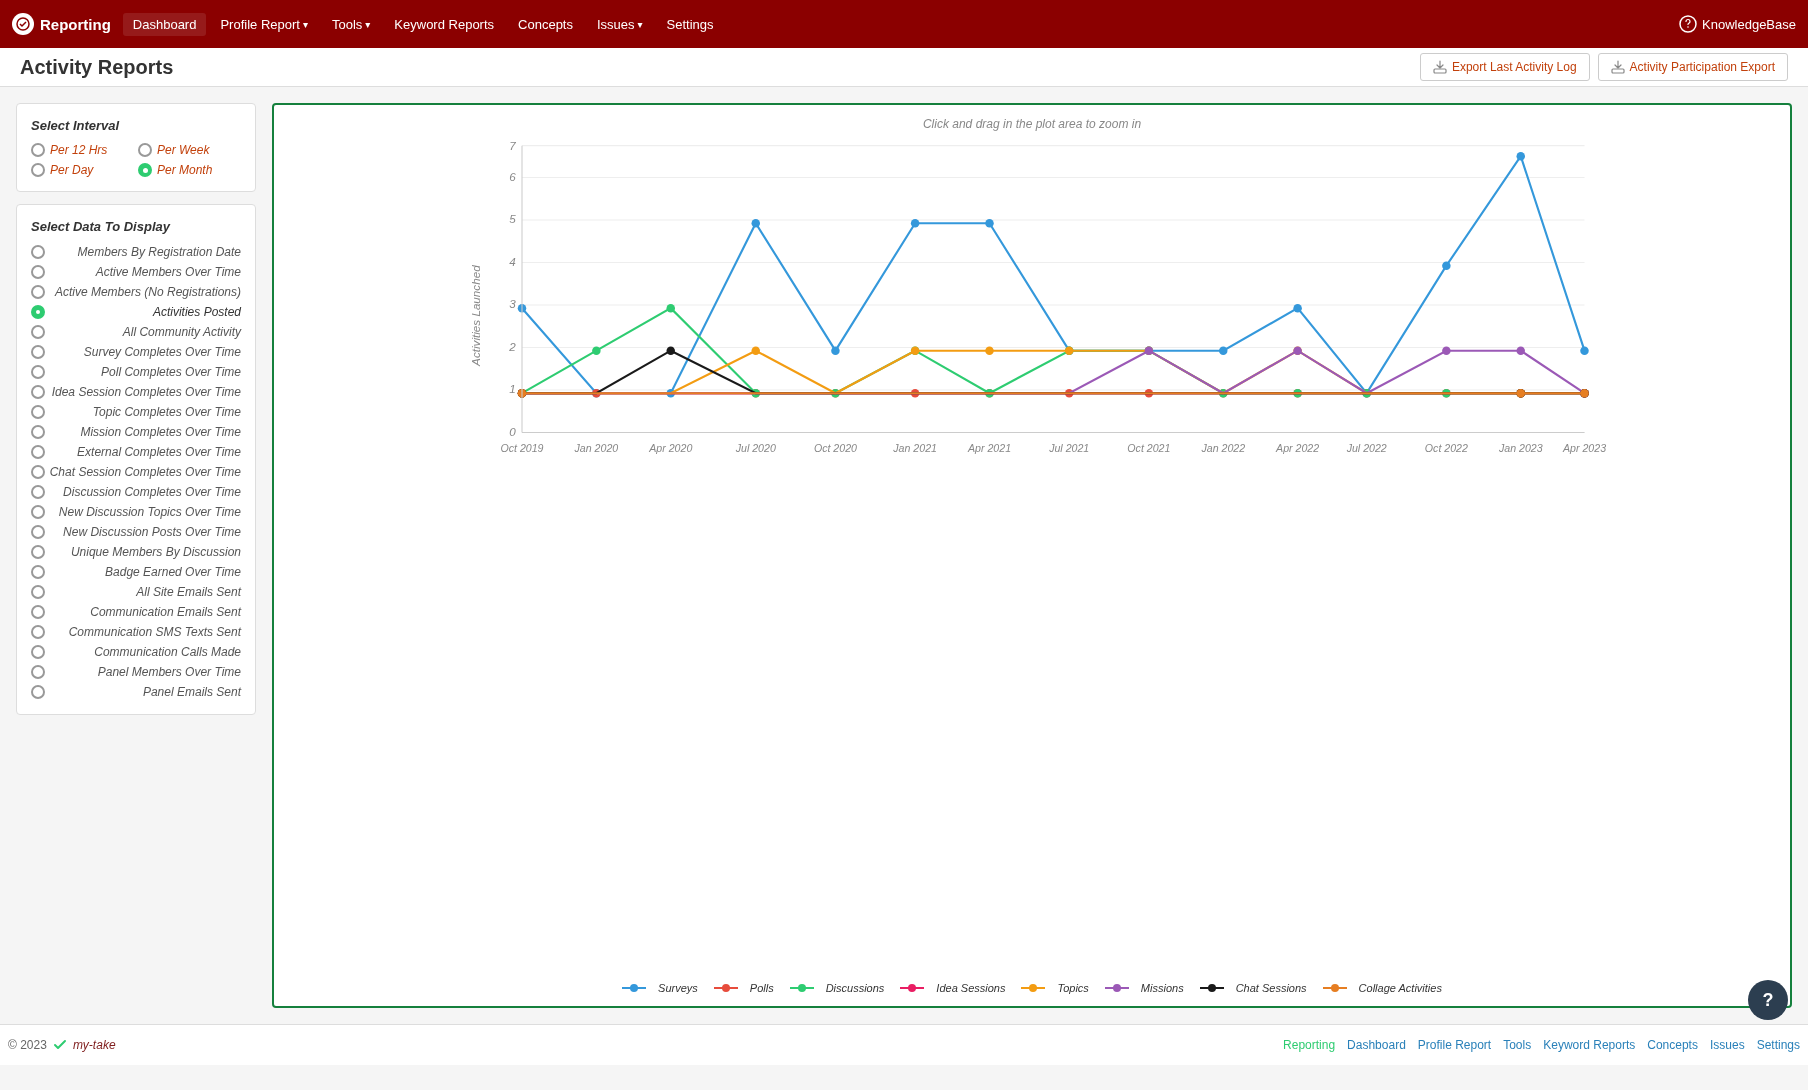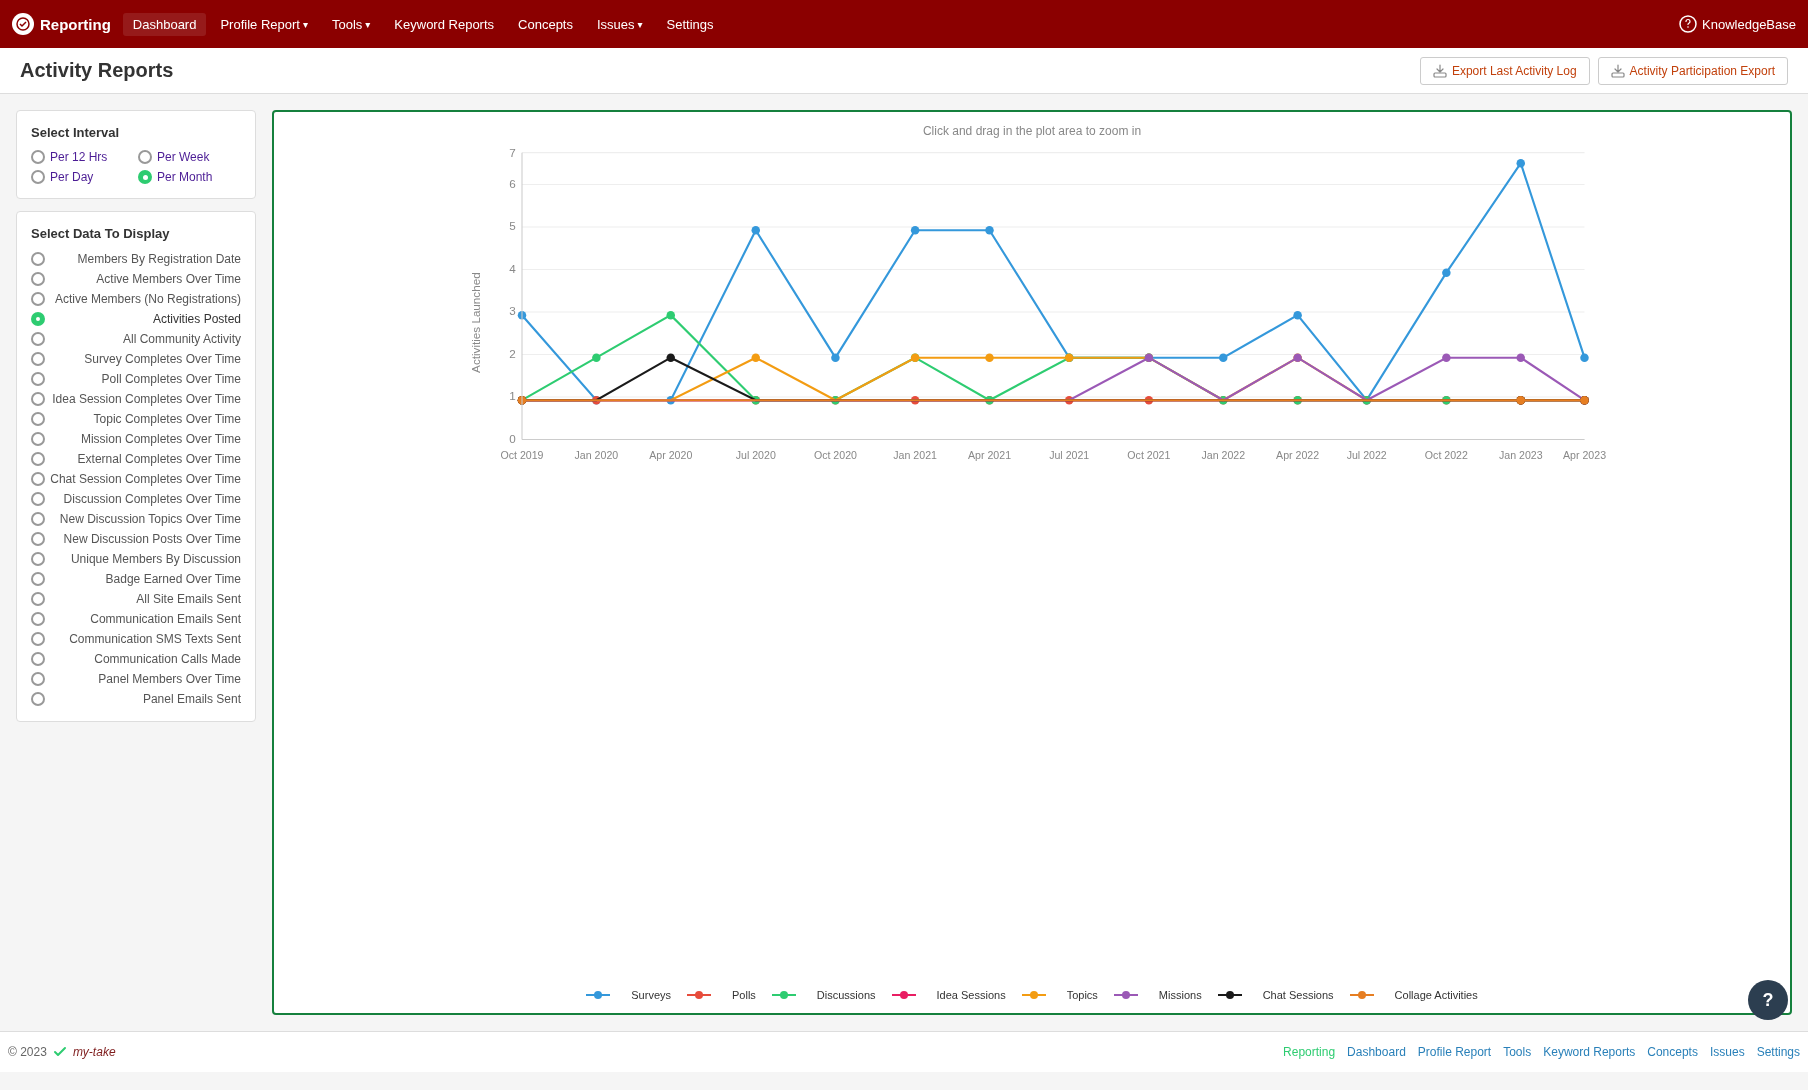--- a/index.html
+++ b/index.html
@@ -56,21 +56,21 @@
     }
 
     
     .toolbar {
       background: white;
       border-bottom: 1px solid #ddd;
       display: flex;
       align-items: center;
       justify-content: space-between;
       padding: 10px 20px;
-      height: 46px;
+      height: 39px;
     }
     .toolbar-title { font-size: 20px; font-weight: bold; color: #333; }
     .toolbar-actions { display: flex; gap: 8px; }
     .btn-export {
       border: 1px solid #ccc;
       background: white;
       padding: 6px 12px;
       font-size: 12px;
       cursor: pointer;
       border-radius: 3px;
@@ -79,20 +79,21 @@
       gap: 5px;
       color: #c2410c;
     }
 
     
     .main-content {
       display: flex;
       padding: 16px;
       gap: 16px;
       min-height: calc(100vh - 103px - 50px);
+      font-style: italic;
     }
 
     
     .sidebar { width: 240px; flex-shrink: 0; display: flex; flex-direction: column; gap: 12px; }
     .sidebar-box {
       background: white;
       border: 1px solid #ddd;
       border-radius: 4px;
       padding: 14px;
     }
@@ -105,21 +106,21 @@
     .interval-grid {
       display: grid;
       grid-template-columns: 1fr 1fr;
       gap: 6px 4px;
     }
     .radio-option {
       display: flex;
       align-items: center;
       gap: 5px;
       font-size: 12px;
-      color: #4c1d95;
+      color: #c2410c;
       cursor: pointer;
     }
     .radio-circle {
       width: 14px;
       height: 14px;
       border-radius: 50%;
       border: 2px solid #999;
       display: flex;
       align-items: center;
       justify-content: center;
@@ -197,21 +198,21 @@
       display: flex;
       justify-content: center;
       gap: 16px;
       flex-wrap: wrap;
       margin-top: 8px;
       font-size: 11px;
     }
     .legend-item {
       display: flex;
       align-items: center;
-      gap: 21px;
+      gap: 12px;
     }
 
     
     .footer {
       background: white;
       border-top: 1px solid #ddd;
       padding: 12px 8px;
       display: flex;
       align-items: center;
       justify-content: space-between;

